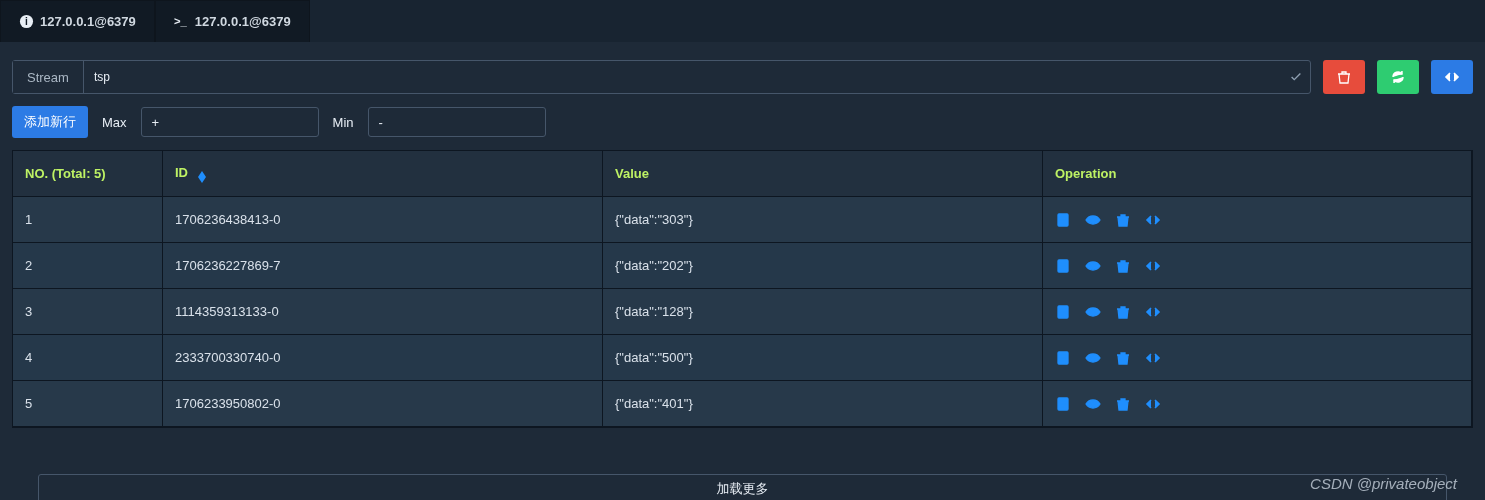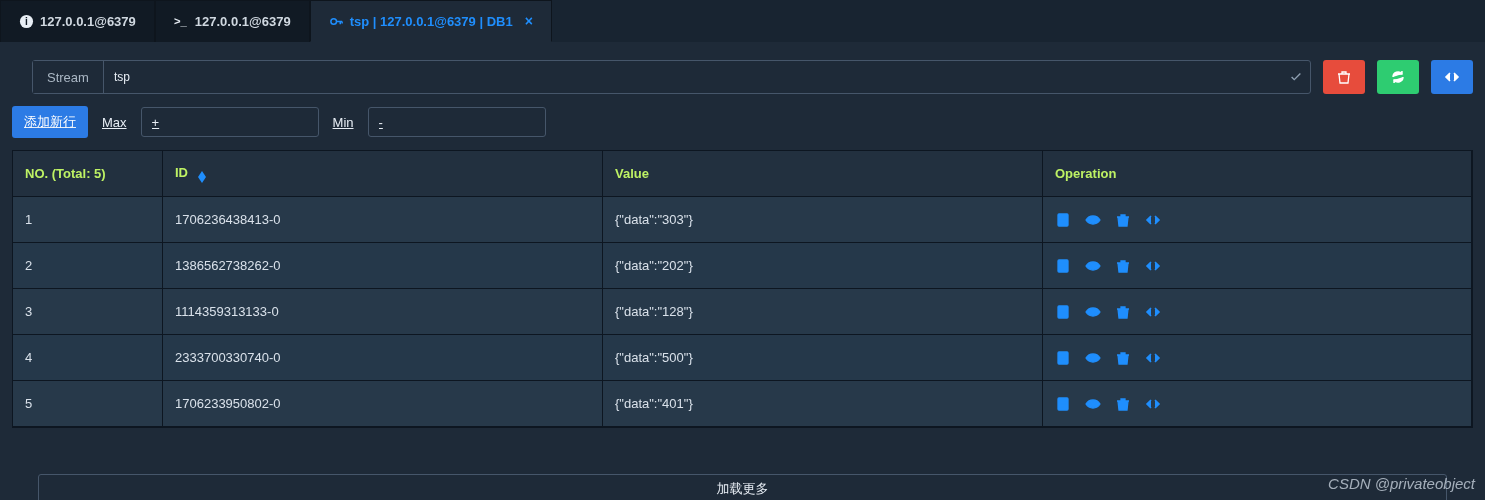--- a/index.html
+++ b/index.html
@@ -22,49 +22,49 @@
   .tab{display:flex;align-items:center;gap:6px;padding:0 18px;border:1px solid #0e151d;border-bottom:none;background:#111a24;color:#d0d8e0;cursor:pointer;font-size:13px;font-weight:600;}
   .tab.active{background:var(--bg);color:var(--blue2);border:1px solid #0e151d;border-bottom:1px solid var(--bg);position:relative;top:0;}
   .tab .icon{display:inline-flex;width:15px;height:15px;}
   .tab .close{margin-left:6px;font-size:14px;color:var(--blue2);}
   
   .bar{display:flex;align-items:center;padding:18px 12px 10px;gap:12px;}
   .segbox{display:flex;border:1px solid var(--border2);border-radius:3px;height:34px;align-items:stretch;background:var(--bg);}
   .seg-label{display:flex;align-items:center;justify-content:center;padding:0 14px;color:var(--muted);border-right:1px solid var(--border2);background:var(--bg);font-size:13px;}
   .seg-input{flex:1;background:transparent;border:none;color:var(--text);padding:0 10px;font-size:12px;outline:none;}
   .seg-ic{display:flex;align-items:center;justify-content:center;width:28px;color:#8fa0b2;cursor:pointer;}
-  .key-box{flex:1;margin-left:20px;}
+  .key-box{flex:1;}
   .ttl-box{width:212px;}
   .btn{height:34px;min-width:42px;border:none;border-radius:3px;display:flex;align-items:center;justify-content:center;cursor:pointer;}
   .btn-red{background:var(--danger);}
   .btn-green{background:var(--green);}
   .btn-blue{background:var(--blue);}
   .btn svg{width:16px;height:16px;fill:#fff;}
   
-  .bar2{display:flex;align-items:center;gap:10px;padding:2px 12px 12px;text-decoration:underline;}
+  .bar2{display:flex;align-items:center;gap:10px;padding:2px 12px 12px;}
   .add-btn{background:var(--blue);color:#fff;border:none;border-radius:3px;padding:7px 12px;font-size:13px;cursor:pointer;}
   .lbl{color:var(--text);font-size:13px;padding:0 4px;}
   .small-input{height:30px;width:178px;border:1px solid var(--border2);border-radius:3px;background:var(--bg);color:var(--text);padding:0 10px;font-size:13px;outline:none;}
   
   .tbl{margin:0 12px;border:1px solid #0d1621;border-collapse:separate;border-spacing:0;width:calc(100% - 24px);}
   .tbl th,.tbl td{height:46px;padding:0 12px;text-align:left;border-bottom:1px solid #0d1621;border-right:1px solid #0d1621;font-size:13px;}
   .tbl th{background:#22303f;font-weight:700;color:#bef264;}
   .tbl td{background:#27394a;color:#d9e1ea;}
   .tbl tr:nth-child(even) td{background:#25384a;}
   .c-no{width:150px;}
   .c-id{width:440px;}
   .c-val{width:440px;}
   .sort{display:inline-flex;flex-direction:column;margin-left:6px;line-height:5px;}
   .sort svg{width:8px;height:6px;fill:var(--blue2);}
   .ops{display:flex;gap:14px;}
   .op-ic{width:16px;height:16px;fill:var(--blue2);stroke:var(--blue2);cursor:pointer;}
   
   .loadmore{display:flex;justify-content:center;margin:10px 38px 0;}
   .loadmore button{flex:1;height:30px;background:var(--bg);border:1px solid var(--border2);border-radius:3px;color:var(--text);font-size:13px;cursor:pointer;margin-top:36px;}
-  .watermark{position:absolute;right:10px;bottom:8px;color:#bcc6d1;font-size:15px;opacity:.85;font-style:italic;pointer-events:none;}
+  .watermark{position:absolute;right:28px;bottom:8px;color:#bcc6d1;font-size:15px;opacity:.85;font-style:italic;pointer-events:none;}
 </style>
 </head>
 <body>
 
 <div class="tabs">
   <div class="tab">
     <span class="icon">
       <svg viewBox="0 0 16 16">
           <circle cx="8" cy="8" r="7" fill="#e8eef5"></circle>
           <text x="8" y="12" text-anchor="middle" font-size="11" font-weight="bold" fill="#111a24">i</text>
@@ -72,30 +72,20 @@
     </span>
     <span>127.0.0.1@6379</span>
   </div>
   <div class="tab">
     <span class="icon">
       <svg viewBox="0 0 16 16">
           <text x="0" y="12" font-size="12" fill="#e8eef5" font-weight="bold">&gt;_</text>
         </svg>
     </span>
     <span>127.0.0.1@6379</span>
-  </div>
-  <div class="tab active">
-    <span class="icon">
-      <svg viewBox="0 0 16 16" fill="none" stroke="#1f8efd" stroke-width="1.6">
-          <circle cx="5" cy="8" r="3"></circle>
-          <path d="M8 8h6M12 8v3M14 8v2"></path>
-        </svg>
-    </span>
-    <span>tsp | 127.0.0.1@6379 | DB1</span>
-    <span class="close">×</span>
   </div>
 </div>
 
 <div class="bar">
   <div class="segbox key-box">
     <div class="seg-label">Stream</div>
     <input class="seg-input" value="tsp" style="">
     <div class="seg-ic">
       <svg viewBox="0 0 16 16" width="14" height="14" fill="none" stroke="#8fa0b2" stroke-width="1.6">
           <path d="M3 8l3 3 7-7"></path>
@@ -166,21 +156,21 @@
               <path d="M3 5h10l-1 9H4zM6 3h4v2H6zM2 5h12"></path>
             </svg>
   <svg class="op-ic" viewBox="0 0 16 16" fill="none" stroke="#1f8efd" stroke-width="1.6">
               <path d="M6 4L2 8l4 4M10 4l4 4-4 4"></path>
             </svg>
           </div>
         </td>
       </tr>
       <tr>
         <td class="c-no">2</td>
-        <td class="c-id">1386562738262-0</td>
+        <td class="c-id">1706236227869-7</td>
         <td class="c-val">{"data":"202"}</td>
         <td>
           <div class="ops">
   <svg class="op-ic" viewBox="0 0 16 16" fill="none" stroke="#1f8efd" stroke-width="1.3">
               <rect x="3" y="2" width="10" height="12" rx="1"></rect>
               <path d="M5 5h6M5 8h6M5 11h4"></path>
             </svg>
   <svg class="op-ic" viewBox="0 0 16 16" fill="none" stroke="#1f8efd" stroke-width="1.3">
               <path d="M1 8s2.5-4 7-4 7 4 7 4-2.5 4-7 4-7-4-7-4z"></path>
               <circle cx="8" cy="8" r="2"></circle>

